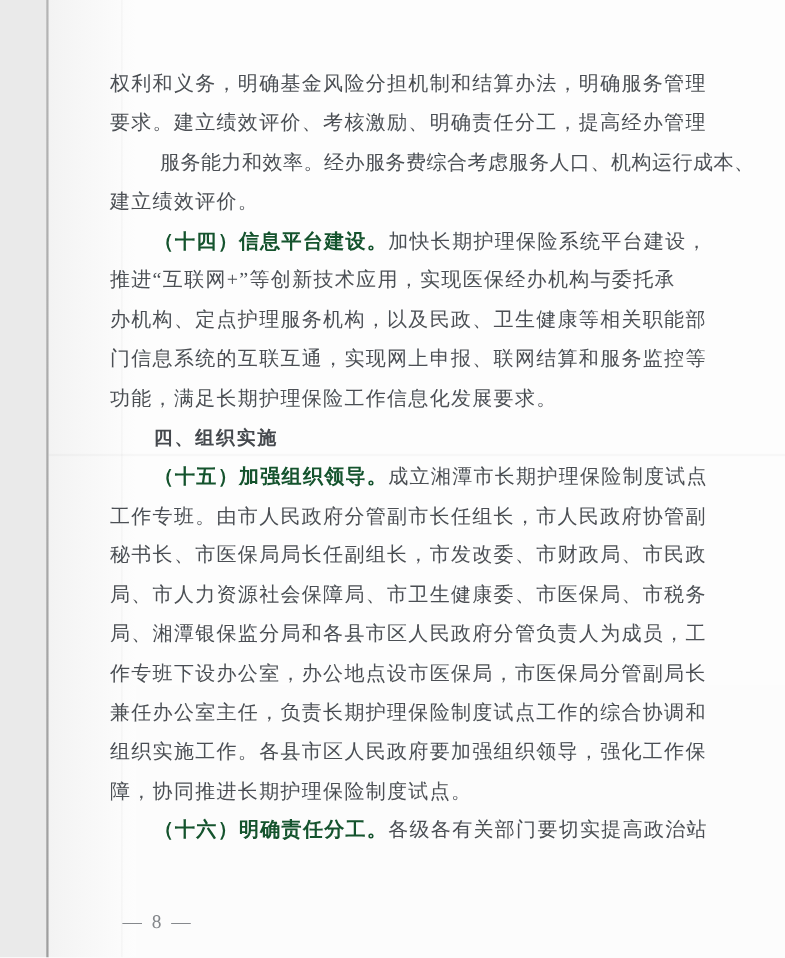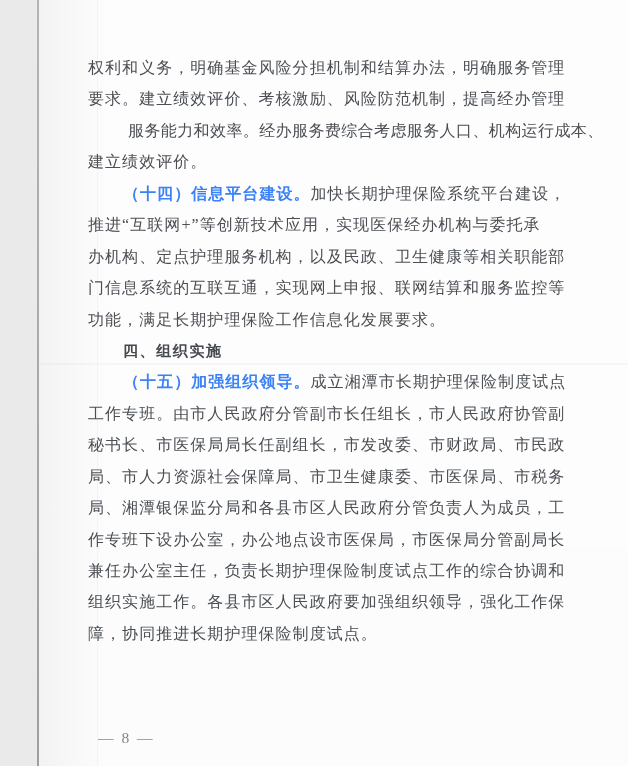--- a/index.html
+++ b/index.html
@@ -55,21 +55,21 @@
     font-size: 16px;
     letter-spacing: 1.05px;
     color: #4b4f54;
     white-space: nowrap;
     overflow: visible;
   }
   .line.tight { letter-spacing: 0.4px; margin-left: 40px; }
   .line.indent { padding-left: 35px; }
   .line .b {
     font-weight: 700;
-    color: #3b82f6;
+    color: #14532d;
   }
   .line.heading .b {
     font-family: "Liberation Sans", "DejaVu Sans", sans-serif;
     font-size: 15px;
     letter-spacing: 1.6px;
     color: #45494e;
   }
   .page-number {
     position: absolute;
     left: 98px; top: 729px;
@@ -83,34 +83,35 @@
 
 <div class="scan-page">
   <div class="scan-strip"></div>
   <div class="page-edge"></div>
   <div class="edge-shade"></div>
   <div class="fold-line"></div>
   <div class="scan-artifact"></div>
 
   <div class="text-block">
     <div class="line"><span class="b"></span><span>权利和义务，明确基金风险分担机制和结算办法，明确服务管理</span></div>
-    <div class="line"><span class="b"></span><span>要求。建立绩效评价、考核激励、风险防范机制，提高经办管理</span></div>
+    <div class="line"><span class="b"></span><span>要求。建立绩效评价、考核激励、明确责任分工，提高经办管理</span></div>
     <div class="line tight"><span class="b"></span><span>服务能力和效率。经办服务费综合考虑服务人口、机构运行成本、</span></div>
     <div class="line"><span class="b"></span><span>建立绩效评价。</span></div>
     <div class="line indent"><span class="b">（十四）信息平台建设。</span><span>加快长期护理保险系统平台建设，</span></div>
     <div class="line"><span class="b"></span><span>推进“互联网+”等创新技术应用，实现医保经办机构与委托承</span></div>
     <div class="line"><span class="b"></span><span>办机构、定点护理服务机构，以及民政、卫生健康等相关职能部</span></div>
     <div class="line"><span class="b"></span><span>门信息系统的互联互通，实现网上申报、联网结算和服务监控等</span></div>
     <div class="line"><span class="b"></span><span>功能，满足长期护理保险工作信息化发展要求。</span></div>
     <div class="line indent heading"><span class="b">四、组织实施</span><span></span></div>
     <div class="line indent"><span class="b">（十五）加强组织领导。</span><span>成立湘潭市长期护理保险制度试点</span></div>
     <div class="line"><span class="b"></span><span>工作专班。由市人民政府分管副市长任组长，市人民政府协管副</span></div>
     <div class="line"><span class="b"></span><span>秘书长、市医保局局长任副组长，市发改委、市财政局、市民政</span></div>
     <div class="line"><span class="b"></span><span>局、市人力资源社会保障局、市卫生健康委、市医保局、市税务</span></div>
     <div class="line"><span class="b"></span><span>局、湘潭银保监分局和各县市区人民政府分管负责人为成员，工</span></div>
     <div class="line"><span class="b"></span><span>作专班下设办公室，办公地点设市医保局，市医保局分管副局长</span></div>
     <div class="line"><span class="b"></span><span>兼任办公室主任，负责长期护理保险制度试点工作的综合协调和</span></div>
     <div class="line"><span class="b"></span><span>组织实施工作。各县市区人民政府要加强组织领导，强化工作保</span></div>
     <div class="line"><span class="b"></span><span>障，协同推进长期护理保险制度试点。</span></div>
+    <div class="line indent"><span class="b">（十六）明确责任分工。</span><span>各级各有关部门要切实提高政治站</span></div>
   </div>
 
   <div class="page-number">— 8 —</div>
 </div>
 
 </body></html>

